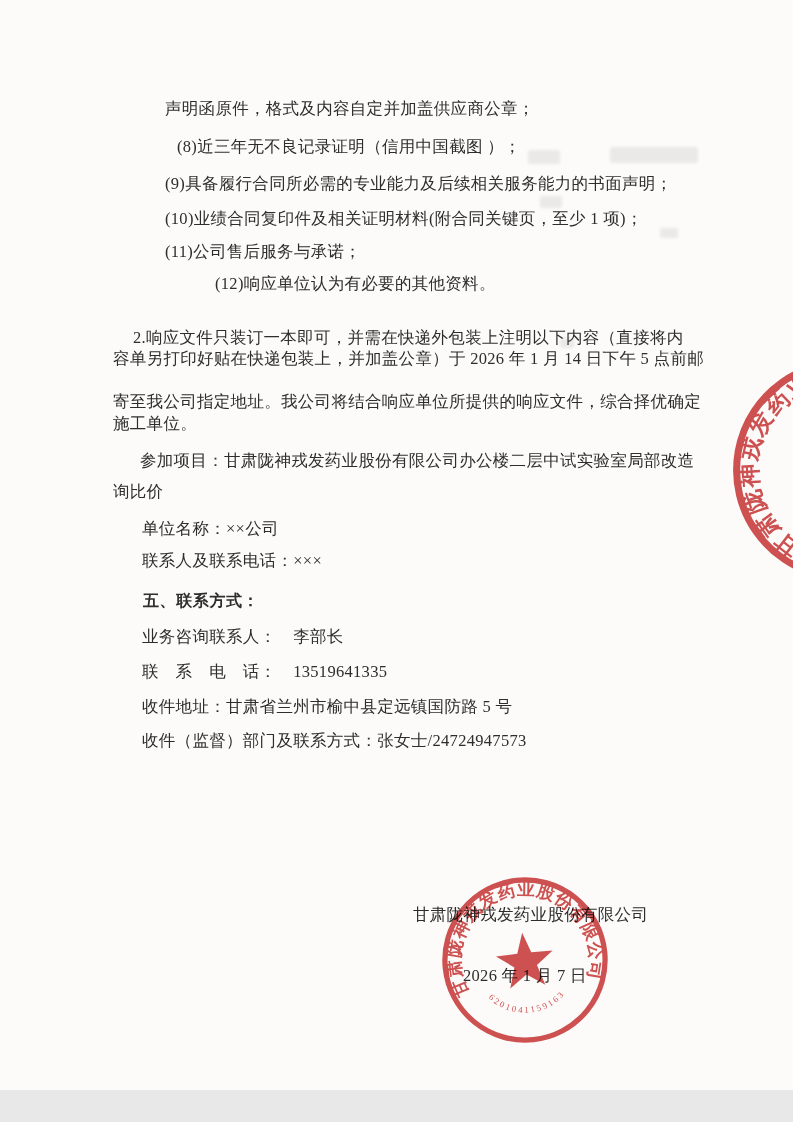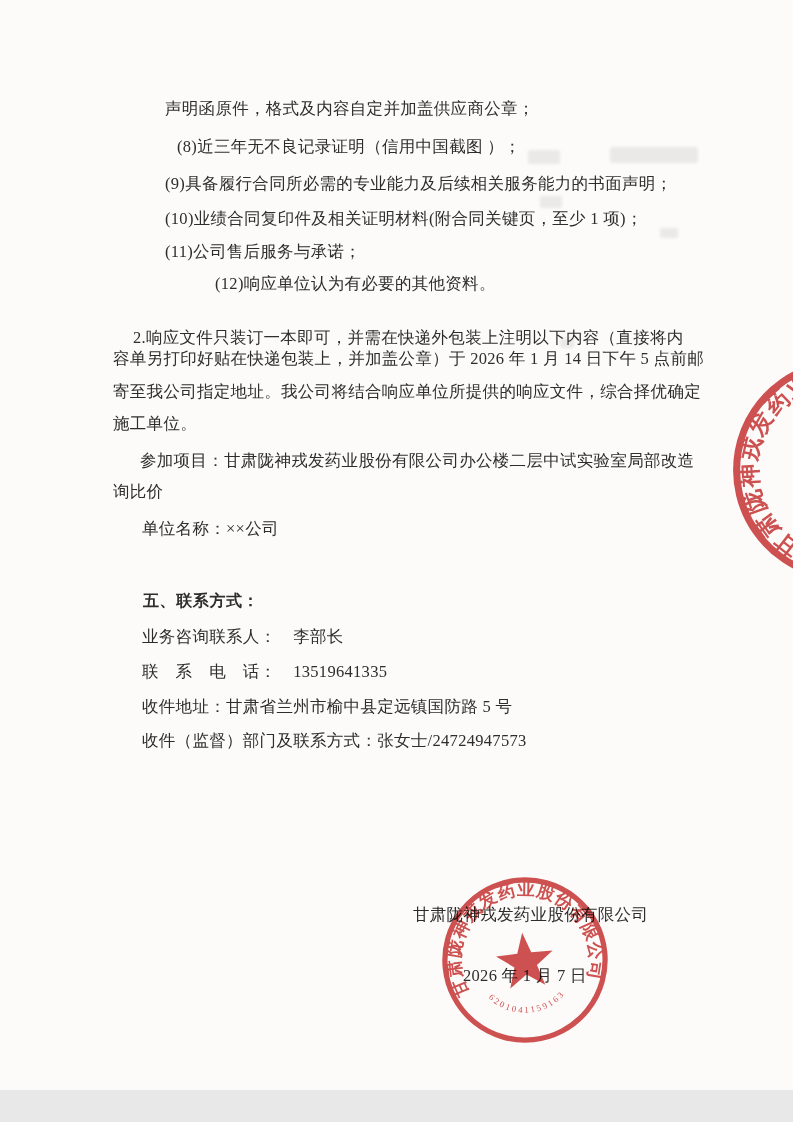--- a/index.html
+++ b/index.html
@@ -52,26 +52,27 @@
 
   <div class="ln" style="top:98px;left:165px;">声明函原件，格式及内容自定并加盖供应商公章；</div>
   <div class="ln" style="top:136px;left:165px;margin-left:12px;">(8)近三年无不良记录证明（信用中国截图 ）；</div>
   <div class="ln" style="top:173px;left:165px;">(9)具备履行合同所必需的专业能力及后续相关服务能力的书面声明；</div>
   <div class="ln" style="top:208px;left:165px;">(10)业绩合同复印件及相关证明材料(附合同关键页，至少 1 项)；</div>
   <div class="ln" style="top:241px;left:165px;">(11)公司售后服务与承诺；</div>
   <div class="ln" style="top:273px;left:181px;margin-left:34px;">(12)响应单位认为有必要的其他资料。</div>
 
   <div class="ln" style="top:327px;left:133px;">2.响应文件只装订一本即可，并需在快递外包装上注明以下内容（直接将内</div>
   <div class="ln" style="top:348px;left:113px;">容单另打印好贴在快递包装上，并加盖公章）于 2026 年 1 月 14 日下午 5 点前邮</div>
-  <div class="ln" style="top:381px;left:113px;">寄至我公司指定地址。我公司将结合响应单位所提供的响应文件，综合择优确定</div>
+  <div class="ln" style="top:391px;left:113px;">寄至我公司指定地址。我公司将结合响应单位所提供的响应文件，综合择优确定</div>
   <div class="ln" style="top:413px;left:113px;">施工单位。</div>
 
   <div class="ln" style="top:450px;left:140px;">参加项目：甘肃陇神戎发药业股份有限公司办公楼二层中试实验室局部改造</div>
   <div class="ln" style="top:481px;left:113px;">询比价</div>
   <div class="ln" style="top:518px;left:142px;">单位名称：××公司</div>
+  <div class="ln" style="top:550px;left:142px;">联系人及联系电话：×××</div>
 
   <div class="ln bold" style="top:590px;left:143px;">五、联系方式：</div>
   <div class="ln" style="top:626px;left:142px;">业务咨询联系人：　李部长</div>
   <div class="ln" style="top:661px;left:142px;">联　系　电　话：　13519641335</div>
   <div class="ln" style="top:696px;left:142px;">收件地址：甘肃省兰州市榆中县定远镇国防路 5 号</div>
   <div class="ln" style="top:730px;left:142px;">收件（监督）部门及联系方式：张女士/24724947573</div>
 
   <div class="ln" style="top:904px;left:413px;">甘肃陇神戎发药业股份有限公司</div>
   <div class="ln" style="top:965px;left:463px;text-align:right;">2026 年 1 月 7 日</div>
 

